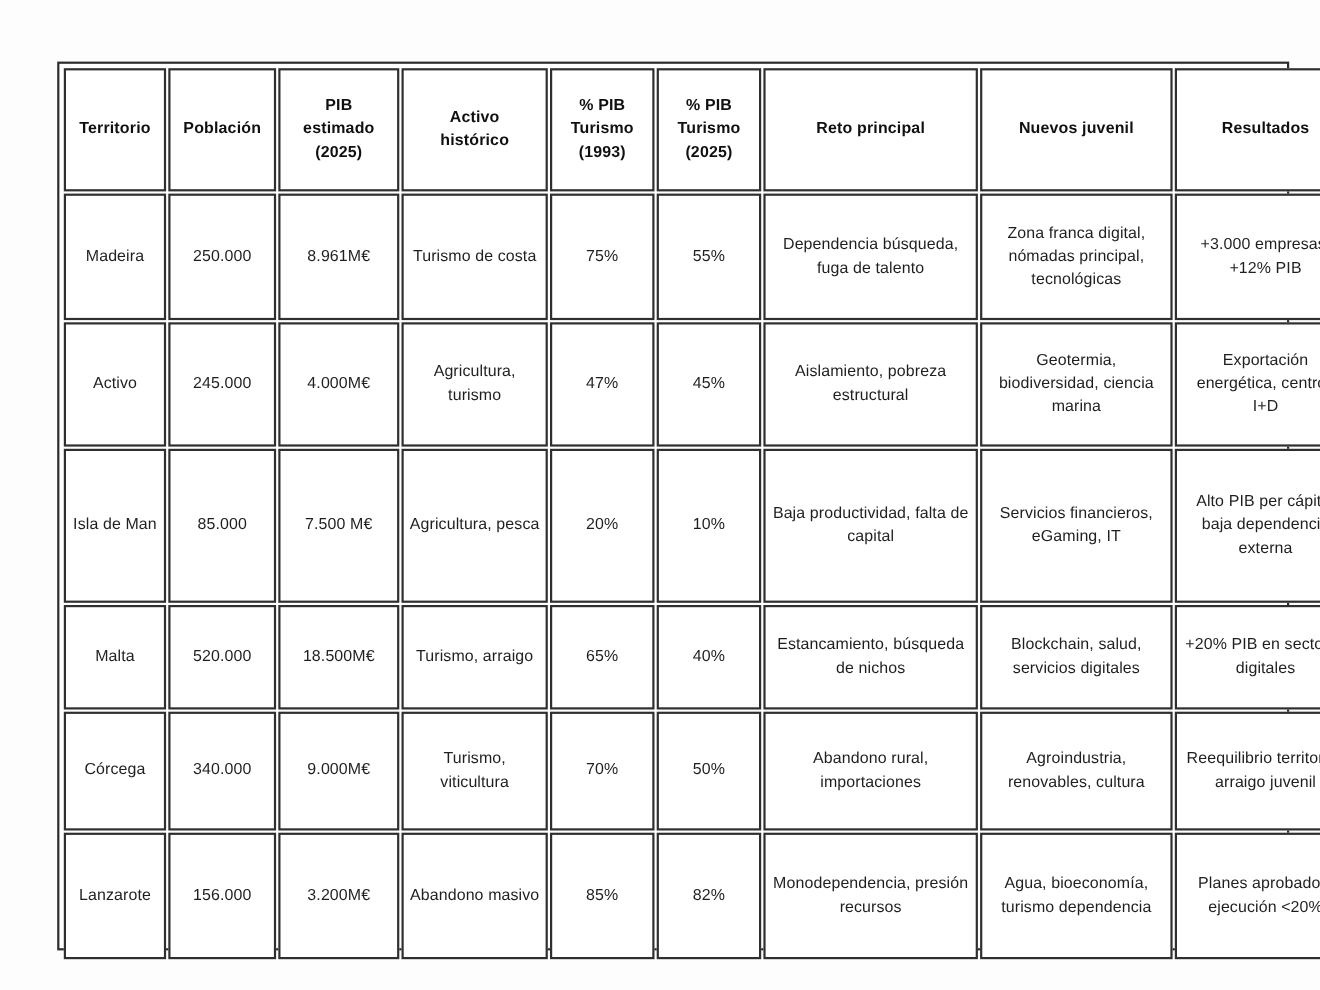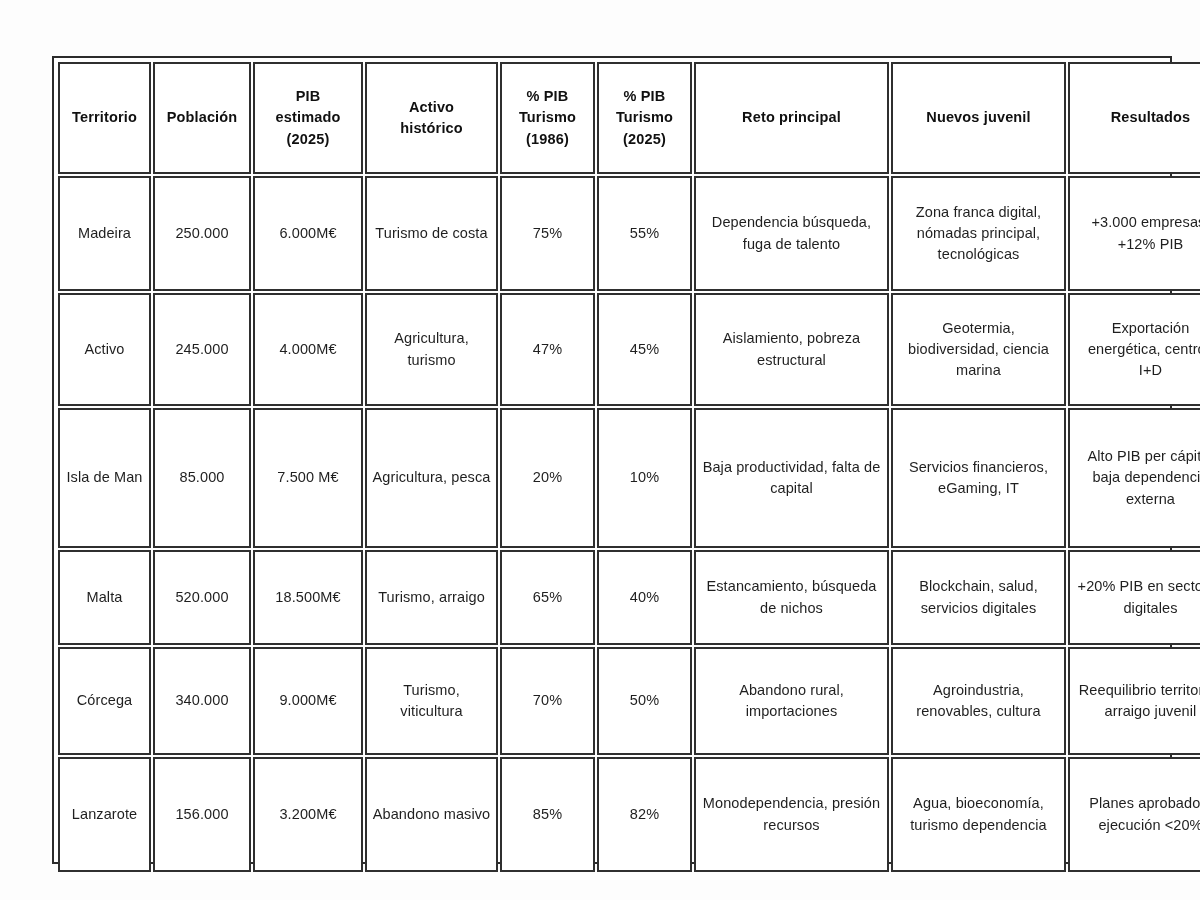--- a/index.html
+++ b/index.html
@@ -121,21 +121,21 @@
             <span class="hdr-line">estimado</span>
             <span class="hdr-line">(2025)</span>
           </th>
           <th>
             <span class="hdr-line">Activo</span>
             <span class="hdr-line">histórico</span>
           </th>
           <th>
             <span class="hdr-line">% PIB</span>
             <span class="hdr-line">Turismo</span>
-            <span class="hdr-line">(1986)</span>
+            <span class="hdr-line">(1993)</span>
           </th>
           <th>
             <span class="hdr-line">% PIB</span>
             <span class="hdr-line">Turismo</span>
             <span class="hdr-line">(2025)</span>
           </th>
           <th>
             <span class="hdr-line">Reto principal</span>
           </th>
           <th>
@@ -143,21 +143,21 @@
           </th>
           <th>
             <span class="hdr-line">Resultados</span>
           </th>
         </tr>
       </thead>
       <tbody>
         <tr class="row-0">
           <td>Madeira</td>
           <td>250.000</td>
-          <td>6.000M€</td>
+          <td>8.961M€</td>
           <td>Turismo de costa</td>
           <td>75%</td>
           <td>55%</td>
           <td>Dependencia búsqueda, fuga de talento</td>
           <td>Zona franca digital, nómadas principal, tecnológicas</td>
           <td>+3.000 empresas, +12% PIB</td>
         </tr>
         <tr class="row-1">
           <td>Activo</td>
           <td>245.000</td>

